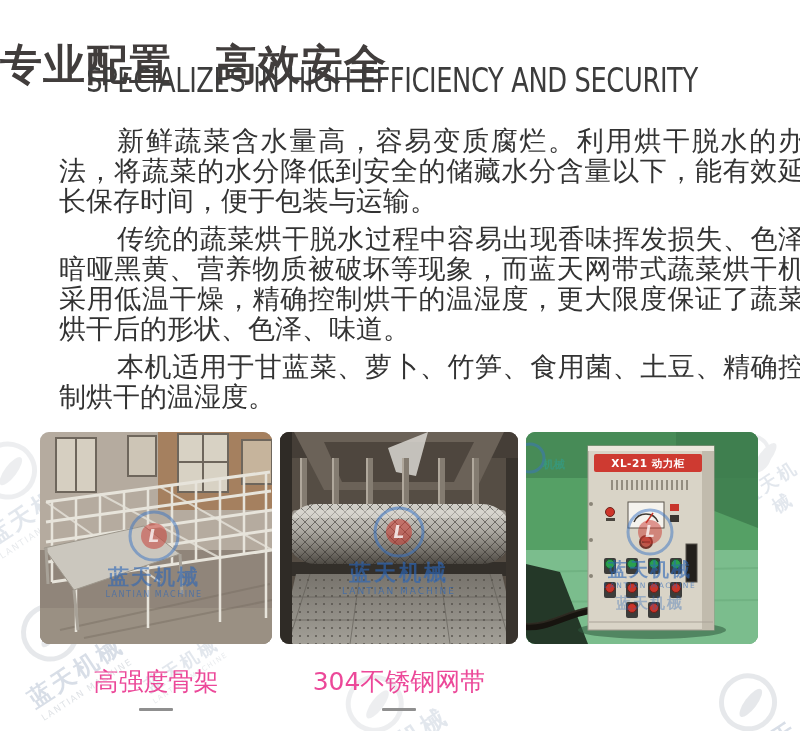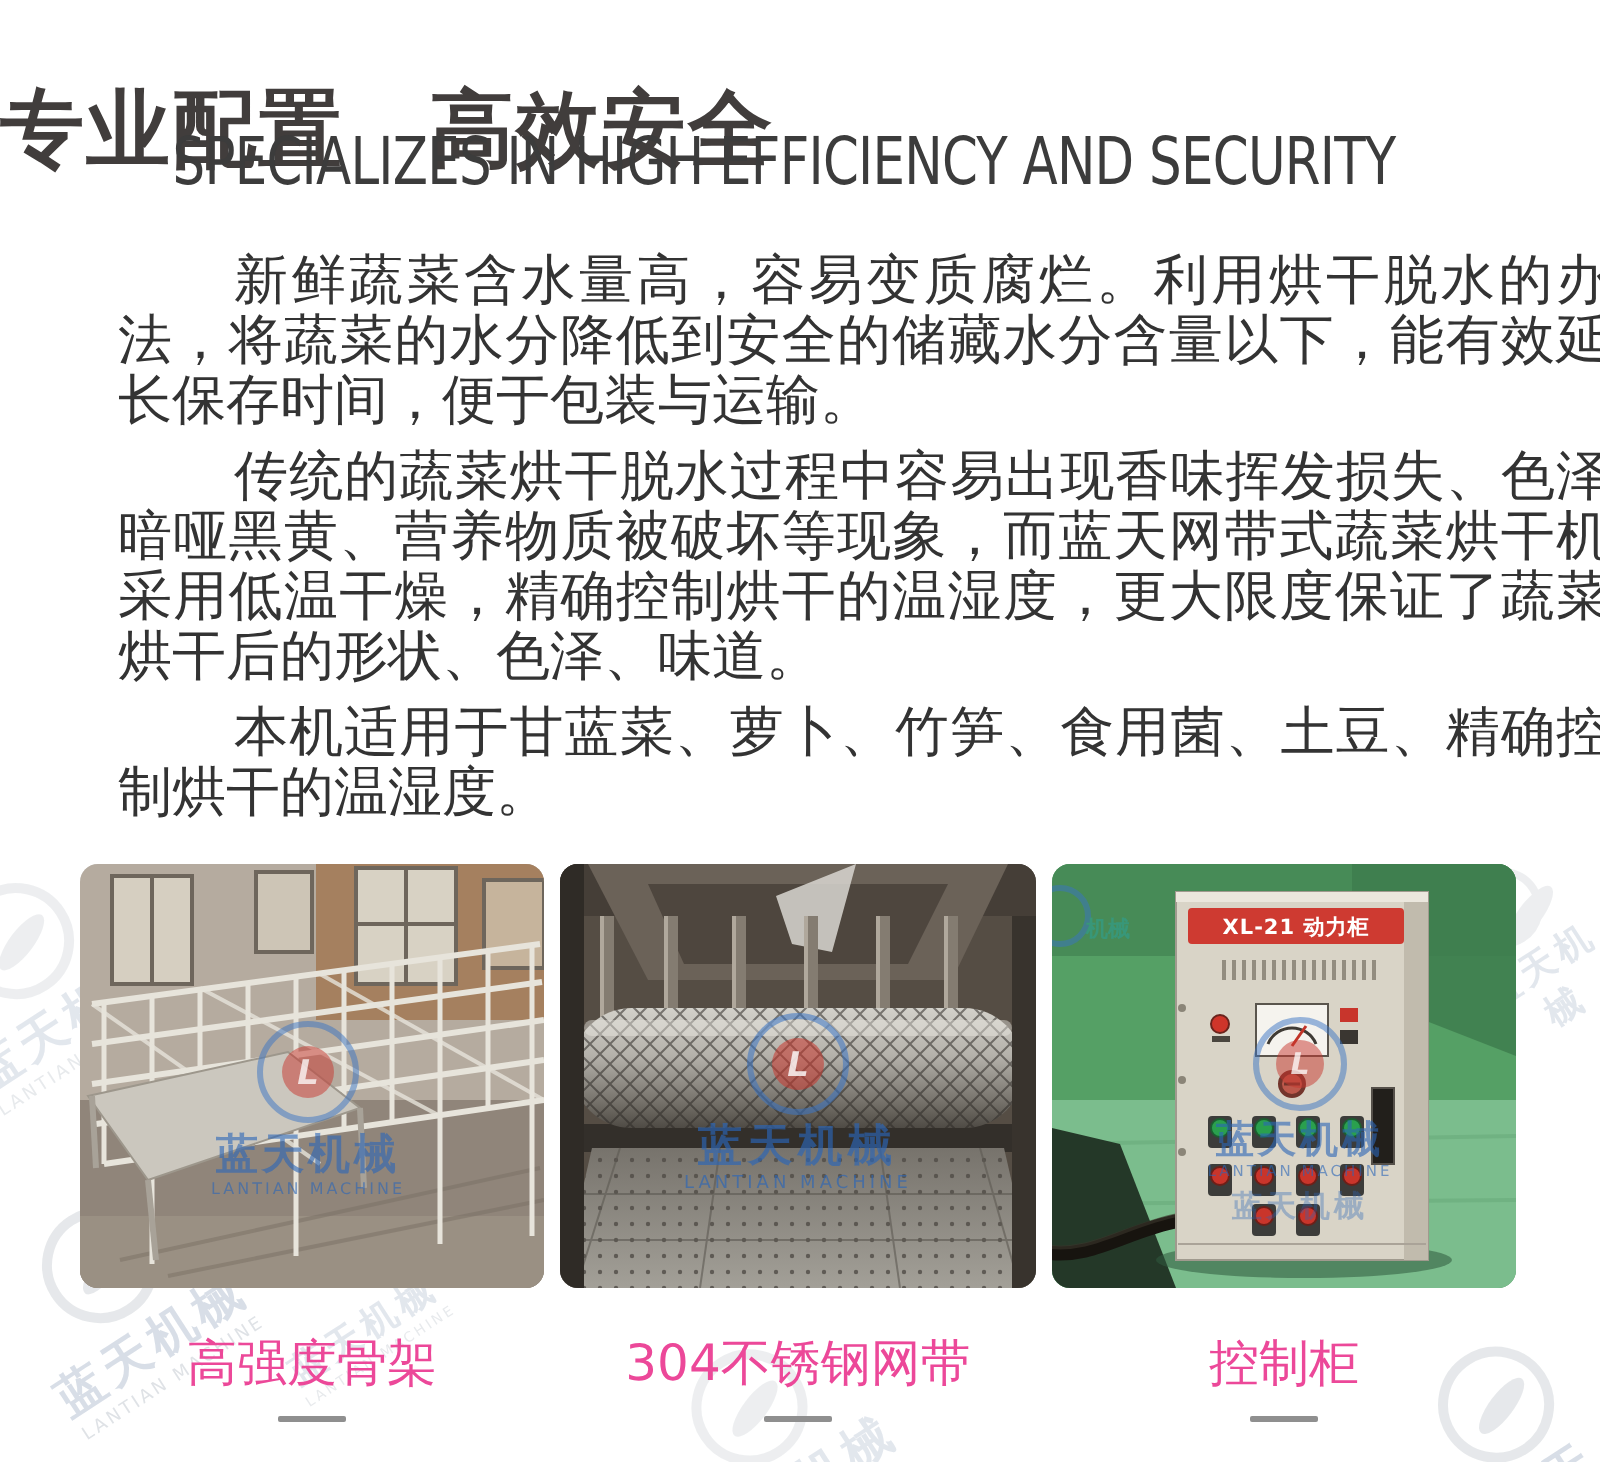--- a/index.html
+++ b/index.html
@@ -331,18 +331,14 @@
   </figure>
 
   <div class="cap cap-1">
     <span>高强度骨架</span>
     <div class="cap-dash"></div>
   </div>
   <div class="cap cap-2">
     <span>304不锈钢网带</span>
     <div class="cap-dash"></div>
   </div>
-  <div class="cap cap-3">
-    <span>控制柜</span>
-    <div class="cap-dash"></div>
-  </div>
 
 </div>
 
 </body></html>

